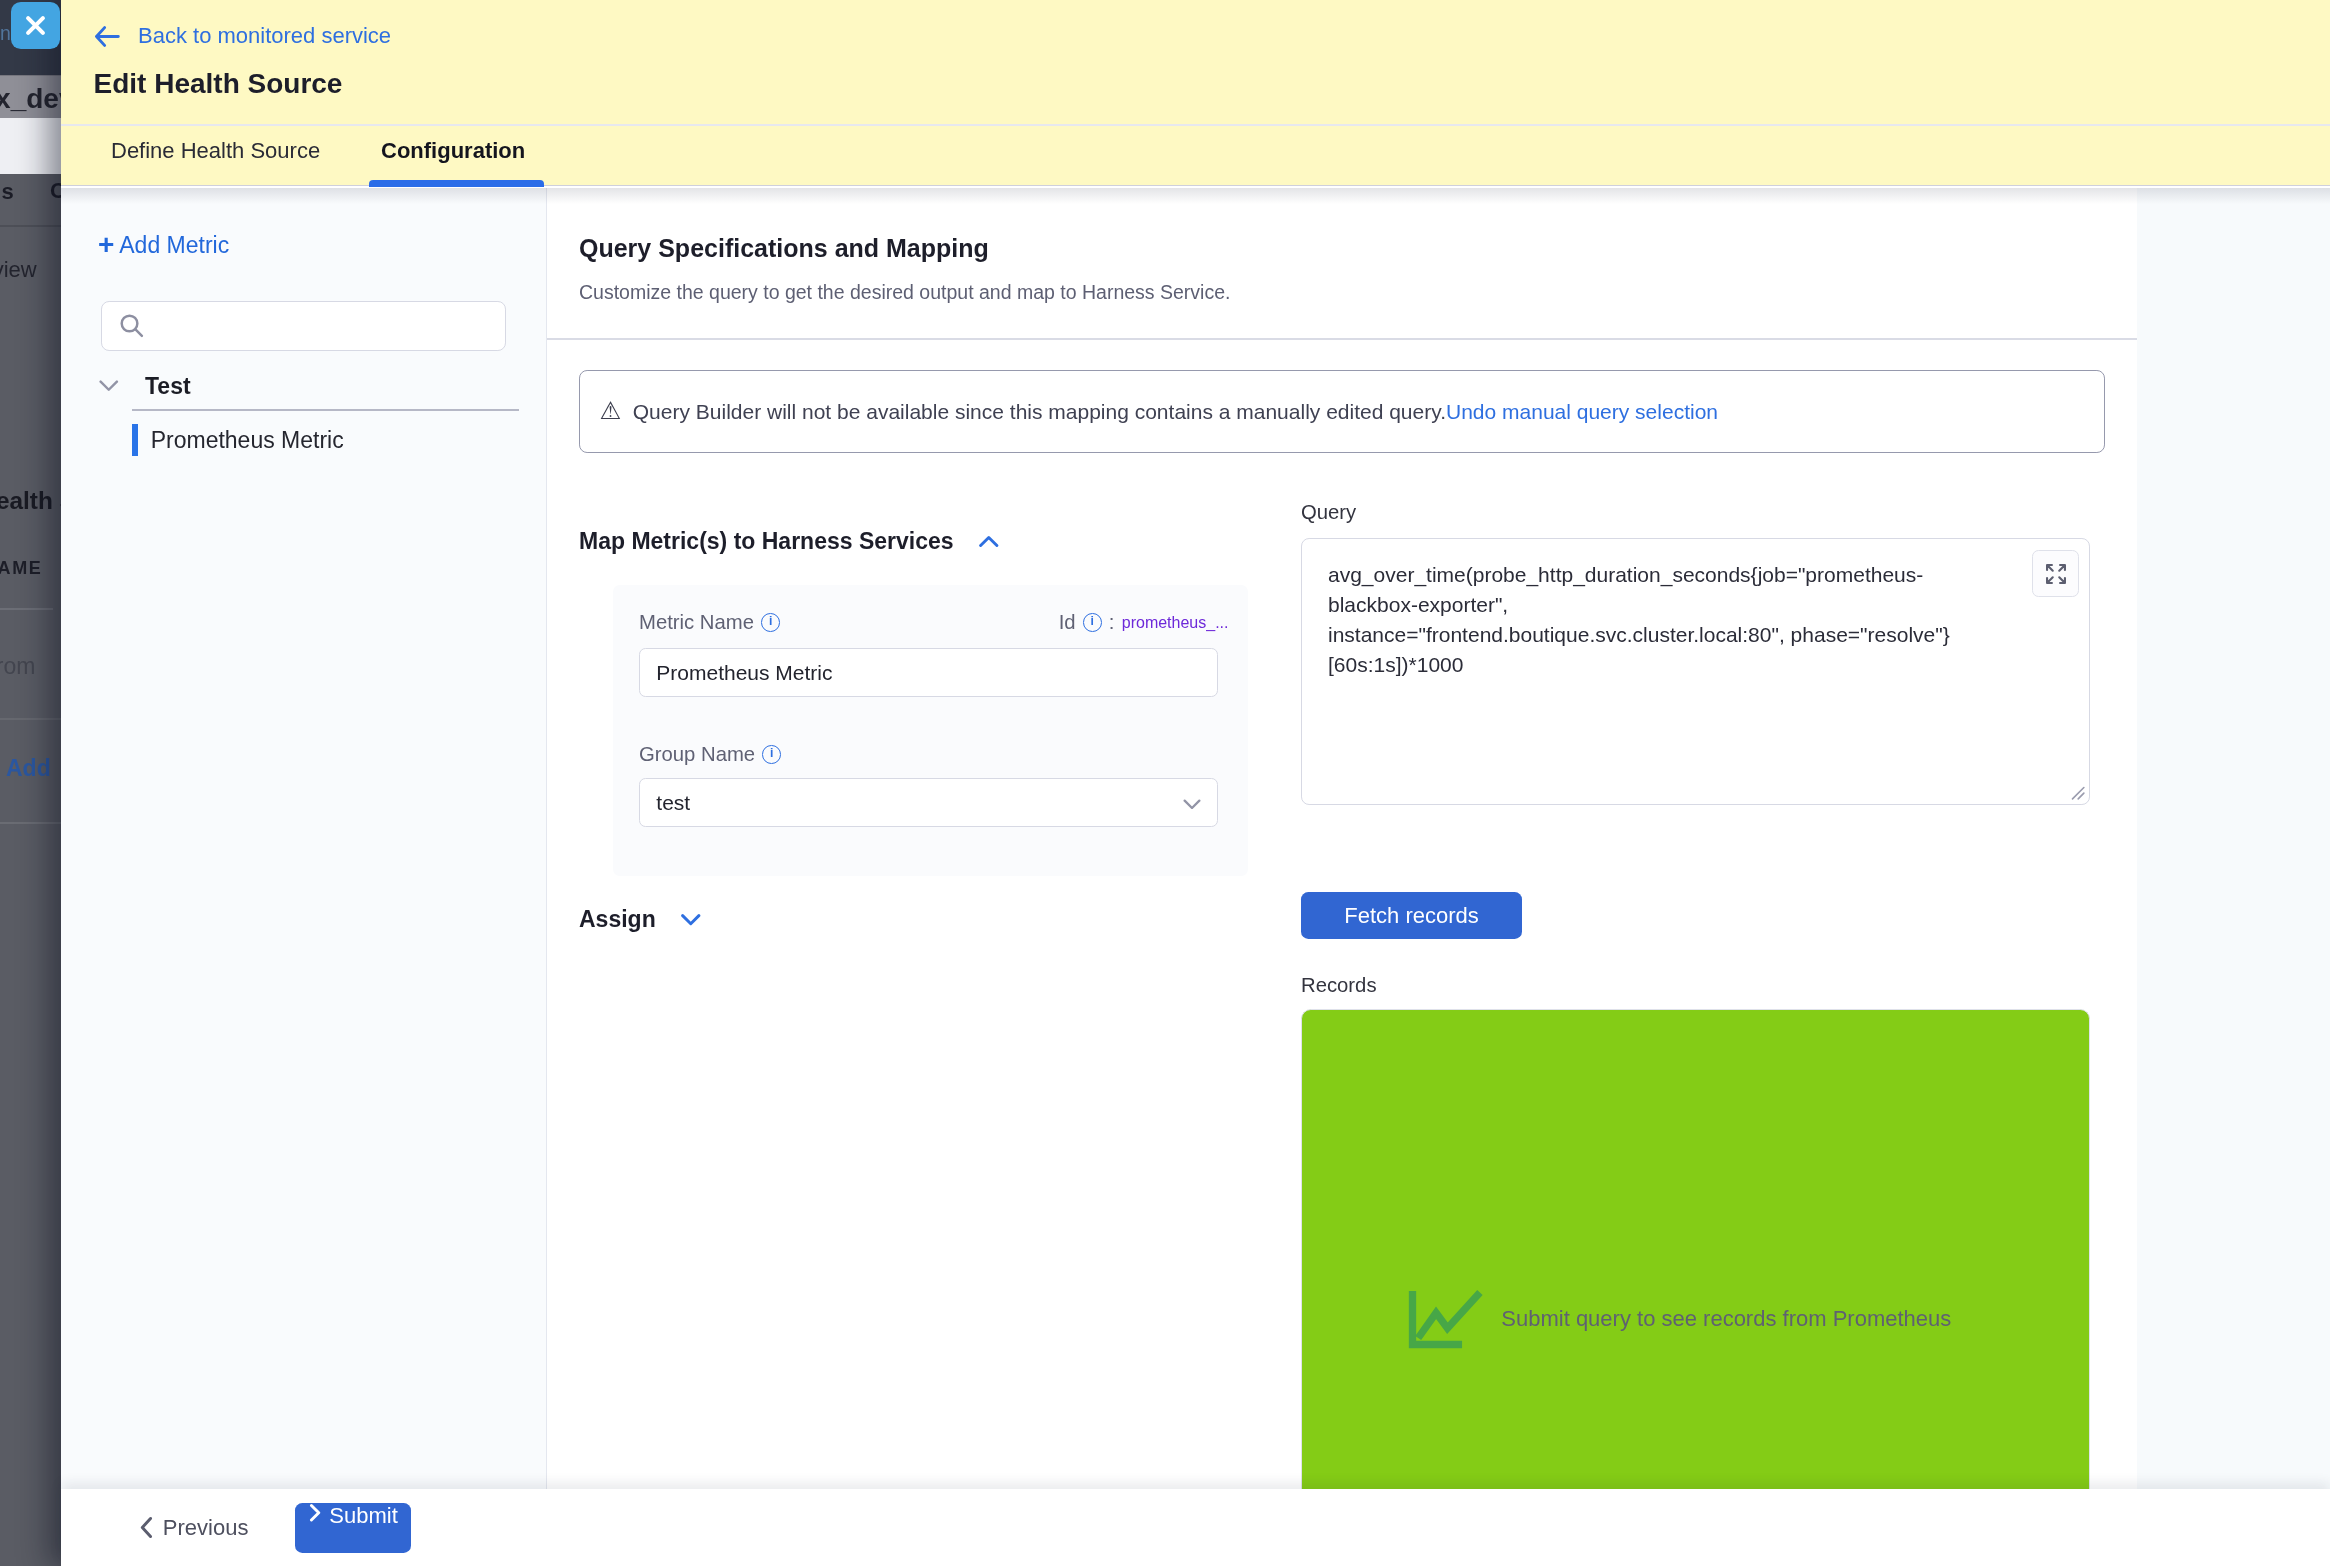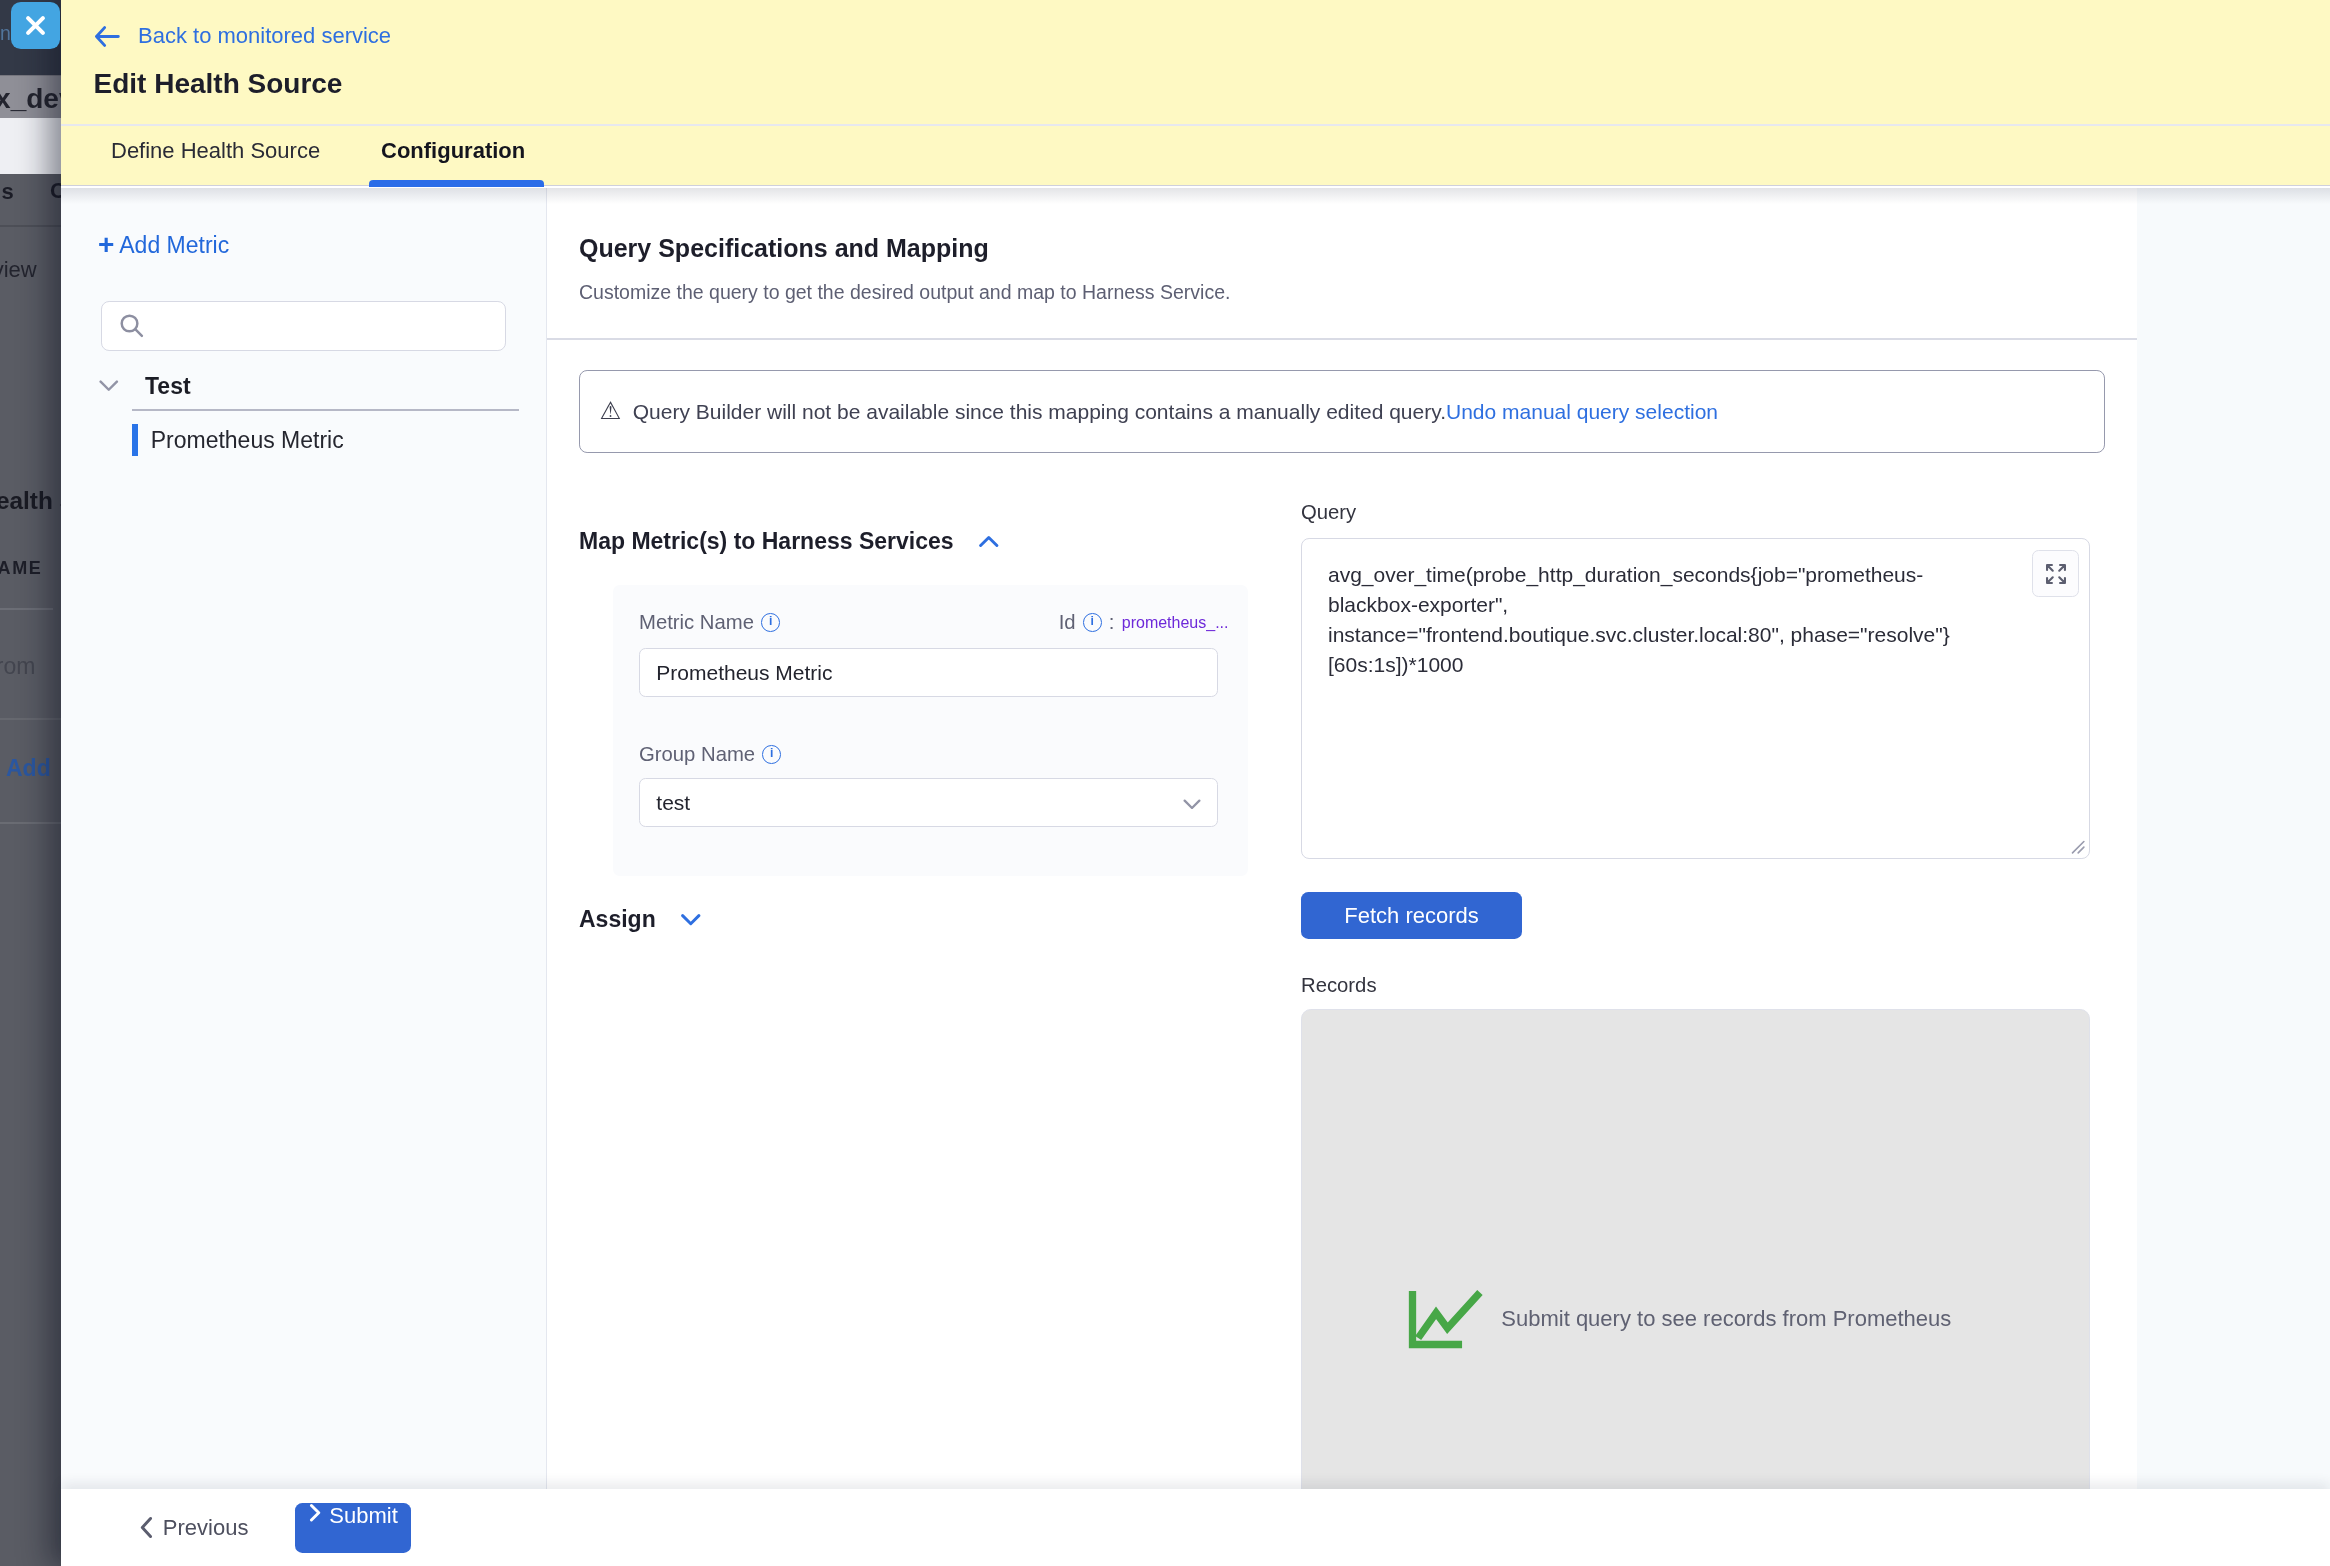--- a/index.html
+++ b/index.html
@@ -97,31 +97,31 @@
   .select { position:absolute; left:26px; top:193px; width:579px; height:49px; background:#fff; border:1.6px solid #d7d9e4;
     border-radius:6.5px; display:flex; align-items:center; padding-left:16.3px; cursor:pointer; }
   .select .val { font-size:21px; color:#23242e; }
   .select svg { position:absolute; right:16.3px; top:19.5px; }
 
   .assign-title { position:absolute; left:518px; top:718px; font-size:23px; font-weight:700; color:#1d1e2a; cursor:pointer; }
   .assign-chevron { position:absolute; left:620px; top:726px; cursor:pointer; }
 
   
   .q-label { position:absolute; left:1240px; top:313px; font-size:20.3px; color:#33343f; }
-  .q-box { position:absolute; left:1240px; top:350px; width:789px; height:321px; background:#fff;
+  .q-box { position:absolute; left:1240px; top:350px; width:789px; height:267px; background:#fff;
     border:1.6px solid #d7d9e4; border-radius:8.1px;padding-left:19px; }
   .q-text { position:absolute; left:26px; top:21px; right:73px; font-size:21px; line-height:30px; color:#2b2c38; white-space:pre-wrap; }
   .expand-btn { position:absolute; right:9.8px; top:11.4px; width:47px; height:47px; background:#fcfcfe;
     border:1.6px solid #dfe1ea; border-radius:6.5px; display:flex; align-items:center; justify-content:center; cursor:pointer; }
   .grip { position:absolute; right:3.3px; bottom:3.3px; cursor:nwse-resize; }
 
   .fetch-btn { position:absolute; left:1240px; top:704px; width:221px; height:47px; background:#3166d2; border:none;
     border-radius:7.3px; color:#fff; font-size:22px; font-family:inherit; cursor:pointer; }
   .r-label { position:absolute; left:1240px; top:786px; font-size:20.3px; color:#33343f; }
-  .r-box { position:absolute; left:1240px; top:821px; width:789px; height:520px; background:#e5e5e5;
+  .r-box { position:absolute; left:1240px; top:821px; width:789px; height:520px; background:#84cc16;
     border:1.6px solid #dfe1ea; border-radius:9.8px; }
   .r-empty { position:absolute; left:103px; top:276px; display:flex; align-items:center; gap:16.3px; }
   .r-empty .msg { font-size:22px; color:#5f6172; }
 
   
   .m-footer { position:absolute; left:0; right:0; top:1489px; height:77px; background:#fff;
     box-shadow:0 -6.5px 11.4px rgba(25,30,60,0.09); display:flex; align-items:center; padding-left:78px; }
   .prev-btn { display:flex; align-items:center; gap:9.8px; cursor:pointer; margin-right:47px; background:none; border:none; font-family:inherit; }
   .prev-btn span { font-size:22px; color:#4d4f5e; }
   .submit-btn { width:116px; height:50px; background:#3166d2; border:none; border-radius:7.3px; cursor:pointer;

